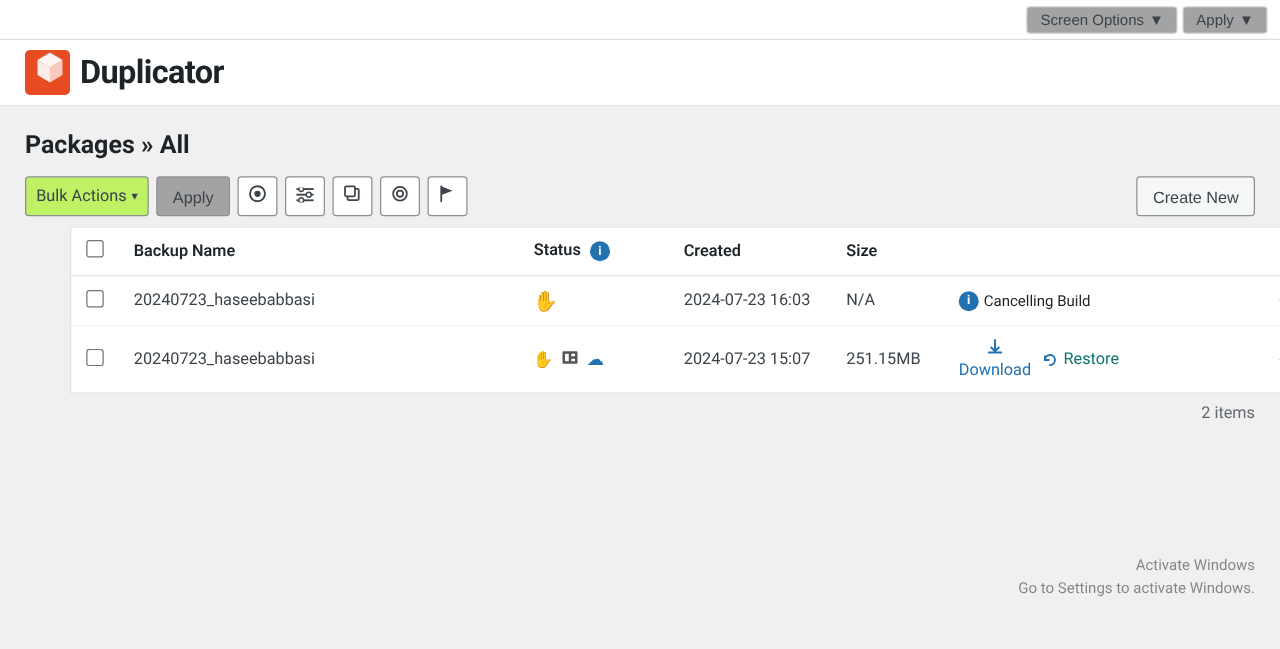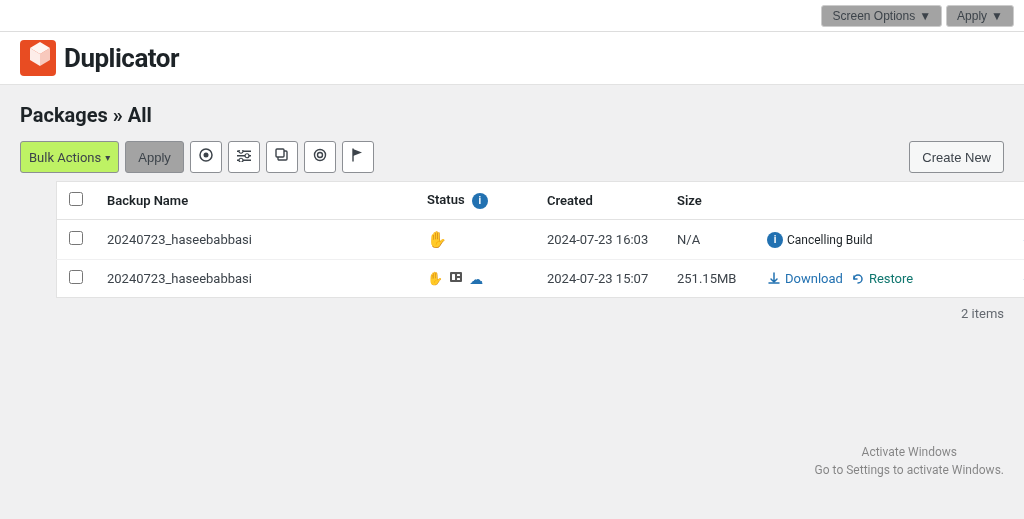--- a/index.html
+++ b/index.html
@@ -191,20 +191,21 @@
       align-items: center;
       gap: 8px;
     }
     .download-link {
       color: #2271b1;
       text-decoration: none;
       display: flex;
       align-items: center;
       gap: 4px;
       cursor: pointer;
+      flex-direction: column;
     }
     .restore-link {
       color: #0f766e;
       text-decoration: none;
       display: flex;
       align-items: center;
       gap: 4px;
       cursor: pointer;
     }
 
@@ -241,21 +242,21 @@
       padding: 8px 0;
       font-size: 13px;
       color: #646970;
     }
 
     
     .activate-windows {
       position: fixed;
       bottom: 40px;
       right: 20px;
-      text-align: center;
+      text-align: right;
       color: rgba(0,0,0,0.45);
       font-size: 12px;
       line-height: 1.5;
       pointer-events: none;
     }
 
     input[type="checkbox"] {
       width: 14px;
       height: 14px;
       cursor: pointer;

